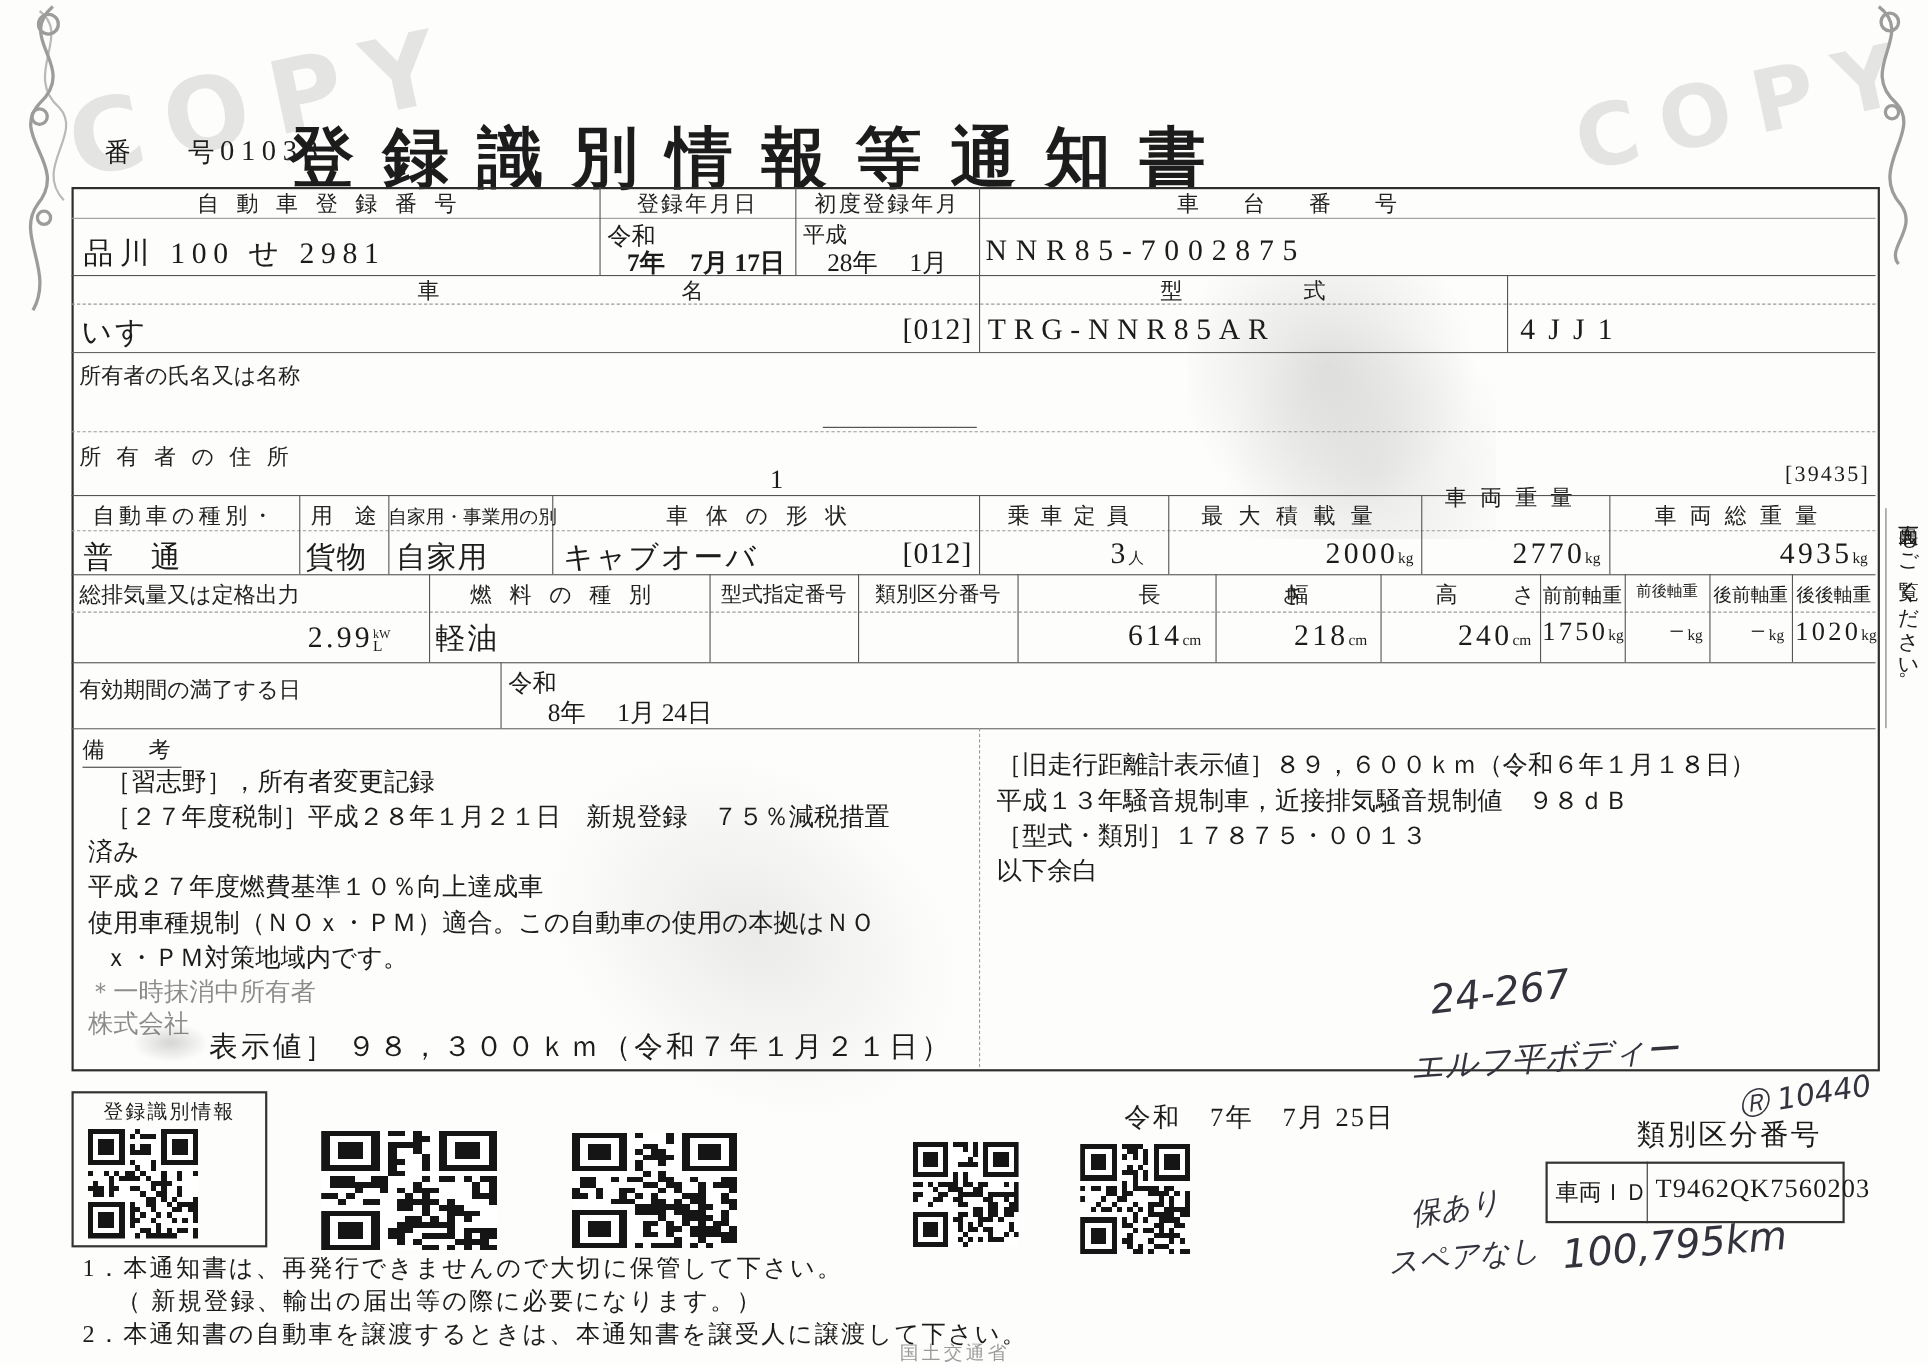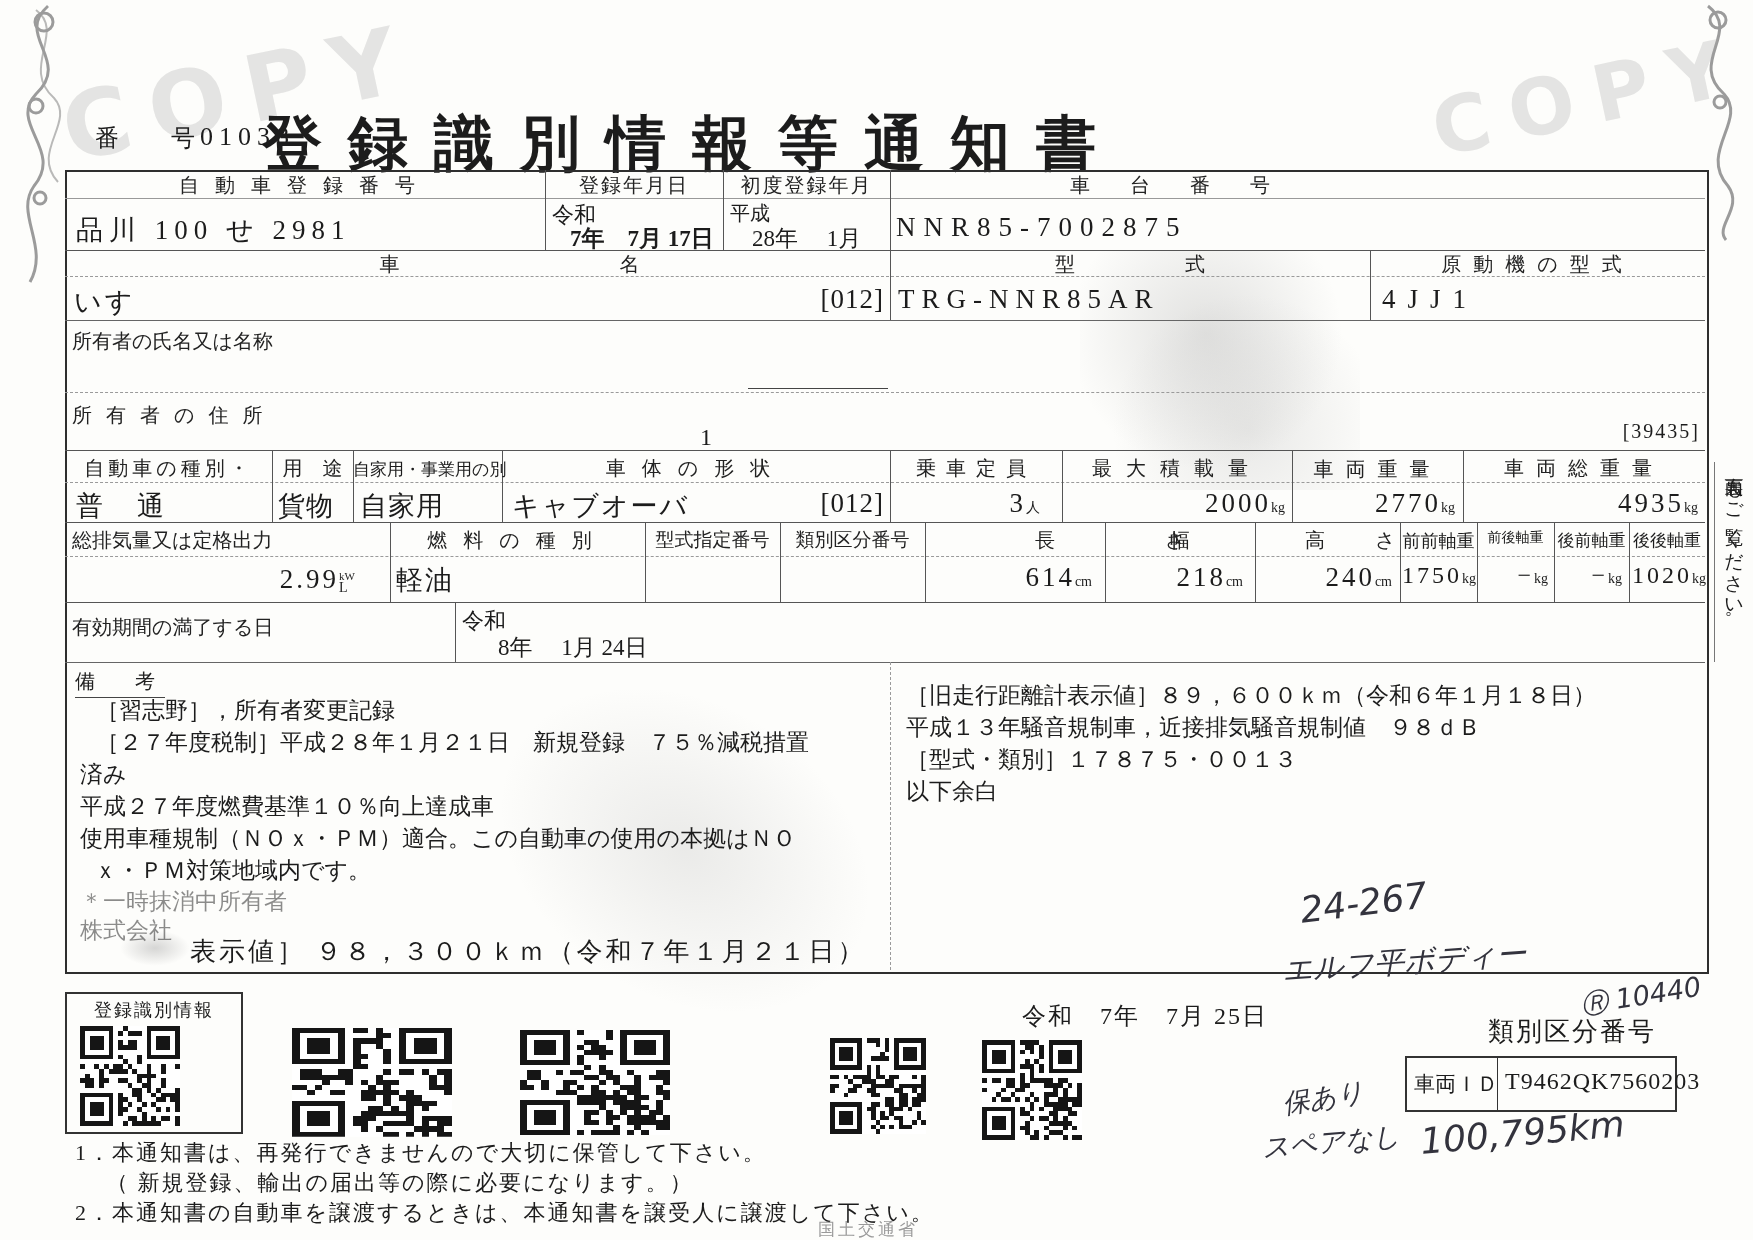--- a/index.html
+++ b/index.html
@@ -115,39 +115,38 @@
 
   <div class="cell val mono" style="left:76px;top:212px;">品川 100 せ 2981</div>
   <div class="cell" style="left:552px;top:200px;font-size:22px;">令和</div>
   <div class="cell" style="left:570px;top:223px;font-size:23px;font-weight:bold;">7年　7月 17日</div>
   <div class="cell" style="left:730px;top:200px;font-size:20px;">平成</div>
   <div class="cell" style="left:752px;top:223px;font-size:23px;">28年　 1月</div>
   <div class="cell val" style="left:896px;top:212px;letter-spacing:8px;">NNR85-7002875</div>
 
   <div class="cell lbl center" style="left:65px;top:251px;width:825px;letter-spacing:220px;text-indent:220px;margin-left:32px;">車名</div>
   <div class="cell lbl center" style="left:890px;top:251px;width:480px;letter-spacing:110px;text-indent:110px;">型式</div>
-  <div class="cell lbl center" style="left:1370px;top:251px;width:335px;letter-spacing:12px;">原動機の型式</div>
   <div class="cell val" style="left:74px;top:284px;">いすゞ</div>
   <div class="cell val right" style="left:760px;top:284px;width:124px;letter-spacing:1px;">[012]</div>
   <div class="cell val" style="left:898px;top:284px;letter-spacing:7px;">TRG-NNR85AR</div>
   <div class="cell val" style="left:1382px;top:284px;letter-spacing:12px;">4JJ1</div>
 
   <div class="cell lbl" style="left:72px;top:328px;">所有者の氏名又は名称</div>
 
   <div class="cell lbl" style="left:72px;top:402px;letter-spacing:14px;">所有者の住所</div>
   <div class="cell" style="left:700px;top:424px;font-size:24px;">1</div>
   <div class="cell right" style="left:1540px;top:420px;width:160px;font-size:20px;letter-spacing:2px;">[39435]</div>
 
   <div class="cell lbl center" style="left:65px;top:455px;width:207px;letter-spacing:4px;">自動車の種別・</div>
   <div class="cell lbl center" style="left:272px;top:455px;width:81px;">用　途</div>
   <div class="cell sm center" style="left:353px;top:458px;width:149px;">自家用・事業用の別</div>
   <div class="cell lbl center" style="left:502px;top:455px;width:388px;letter-spacing:16px;">車体の形状</div>
   <div class="cell lbl center" style="left:890px;top:455px;width:172px;letter-spacing:10px;">乗車定員</div>
   <div class="cell lbl center" style="left:1062px;top:455px;width:230px;letter-spacing:14px;">最大積載量</div>
-  <div class="cell lbl center" style="left:1292px;top:456px;width:171px;letter-spacing:12px;">車両重量</div>
+  <div class="cell lbl center" style="left:1292px;top:439px;width:171px;letter-spacing:12px;">車両重量</div>
   <div class="cell lbl center" style="left:1463px;top:455px;width:242px;letter-spacing:12px;">車両総重量</div>
 
   <div class="cell val" style="left:76px;top:488px;letter-spacing:34px;">普通</div>
   <div class="cell val" style="left:278px;top:488px;letter-spacing:1px;">貨物</div>
   <div class="cell val" style="left:360px;top:488px;letter-spacing:1px;">自家用</div>
   <div class="cell val" style="left:512px;top:488px;letter-spacing:2px;">キャブオーバ</div>
   <div class="cell val right" style="left:756px;top:488px;width:128px;letter-spacing:1px;">[012]</div>
   <div class="cell val right" style="left:940px;top:488px;width:100px;"><span>3</span><span class="u">人</span></div>
   <div class="cell val right" style="left:1130px;top:488px;width:155px;"><span>2000</span><span class="u">kg</span></div>
   <div class="cell val right" style="left:1300px;top:488px;width:155px;"><span>2770</span><span class="u">kg</span></div>

